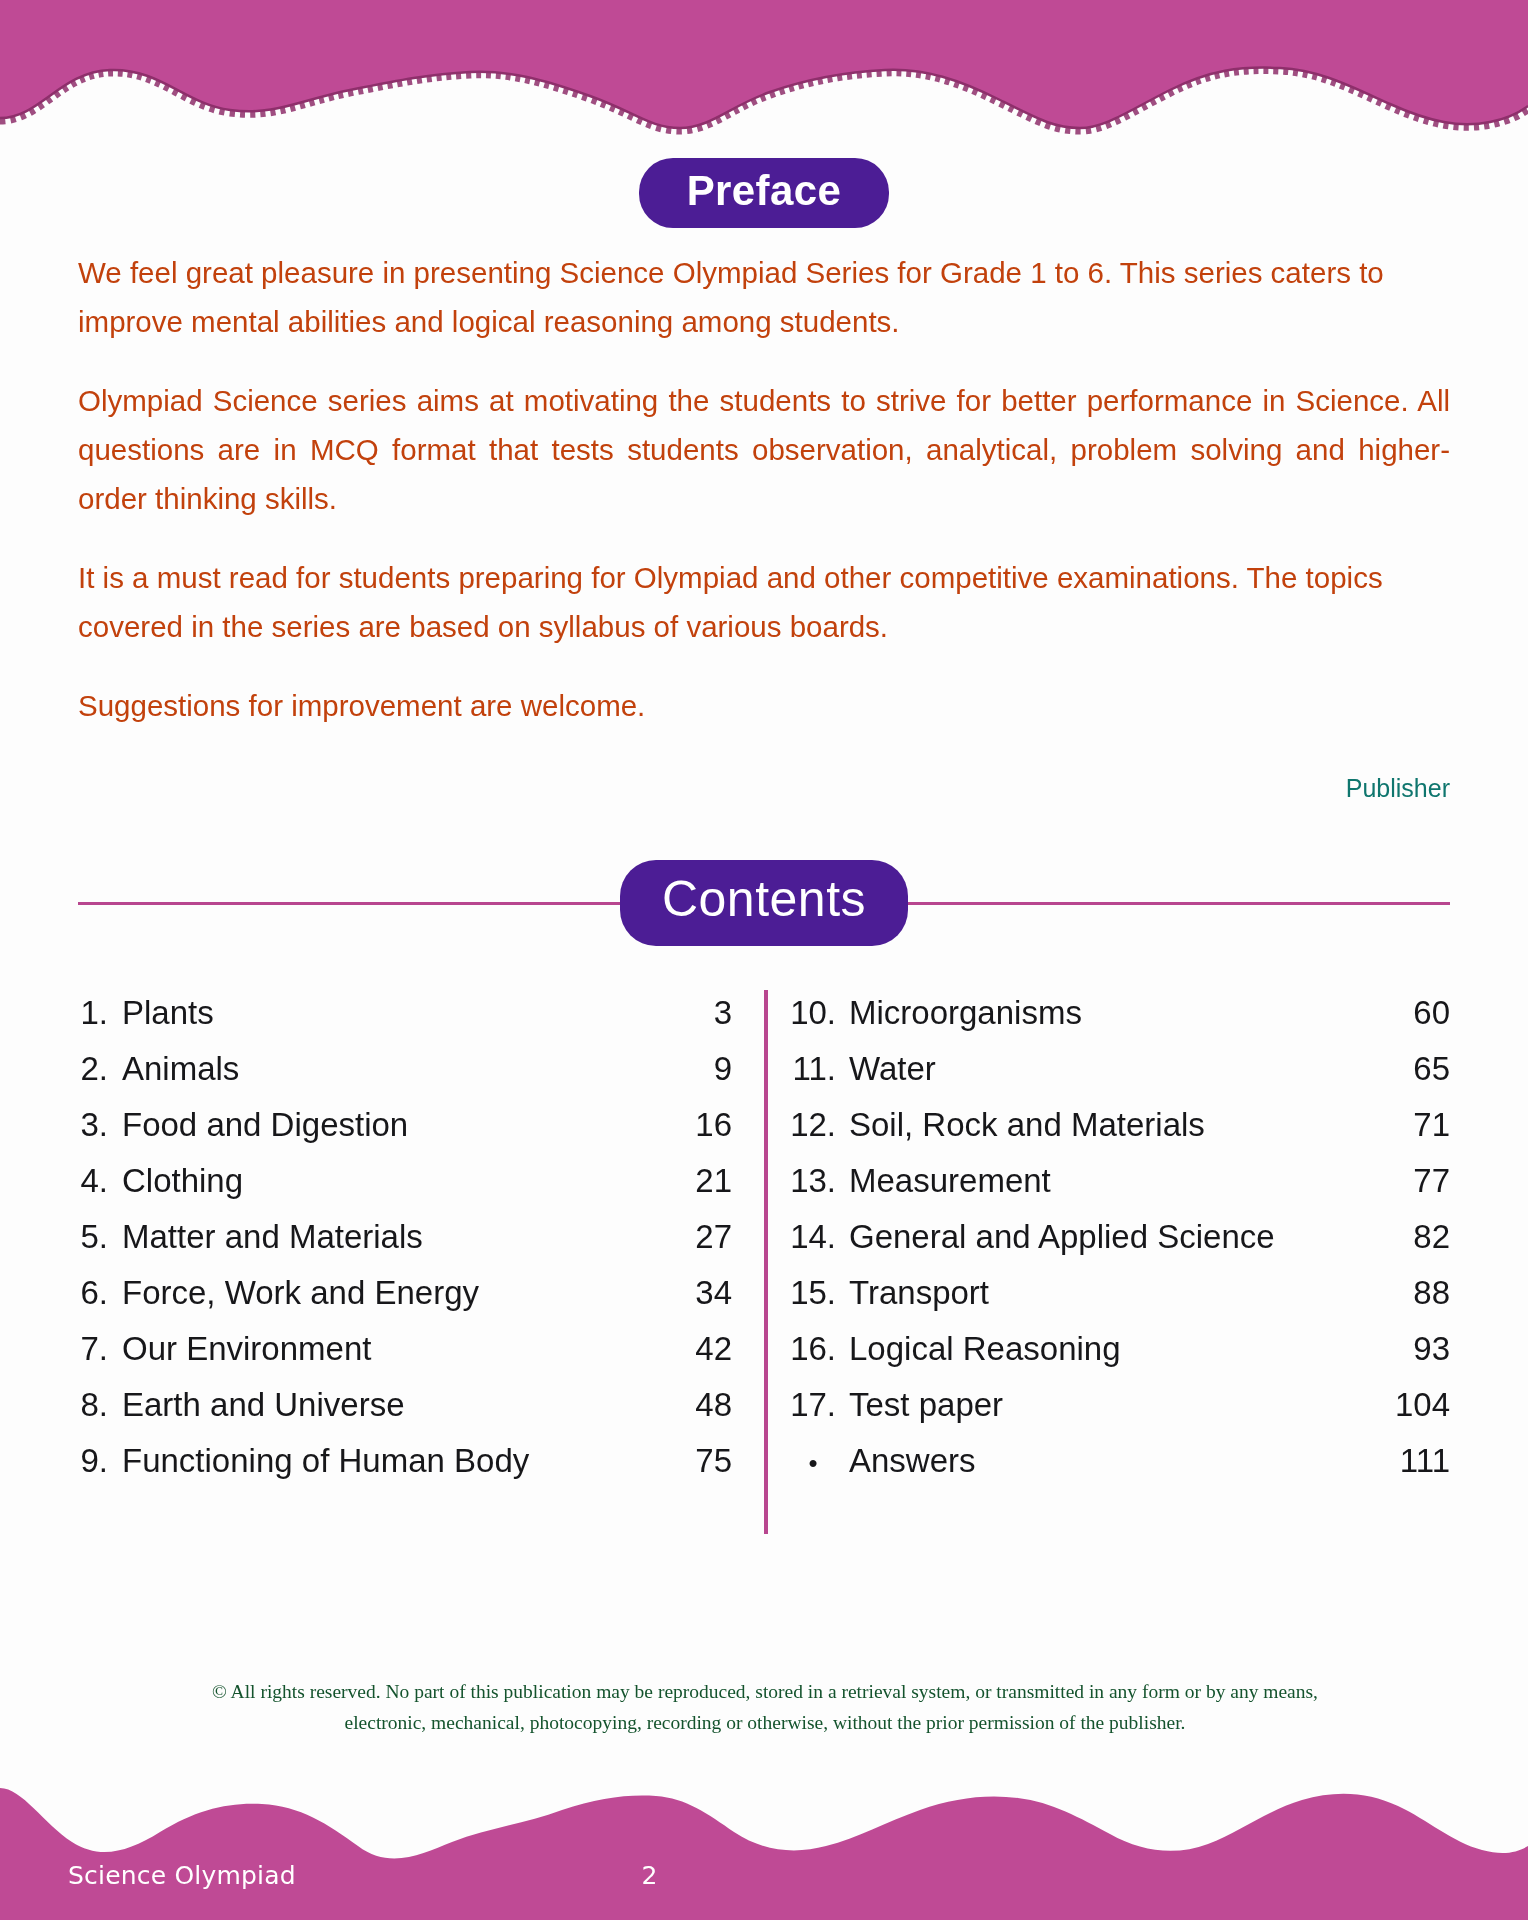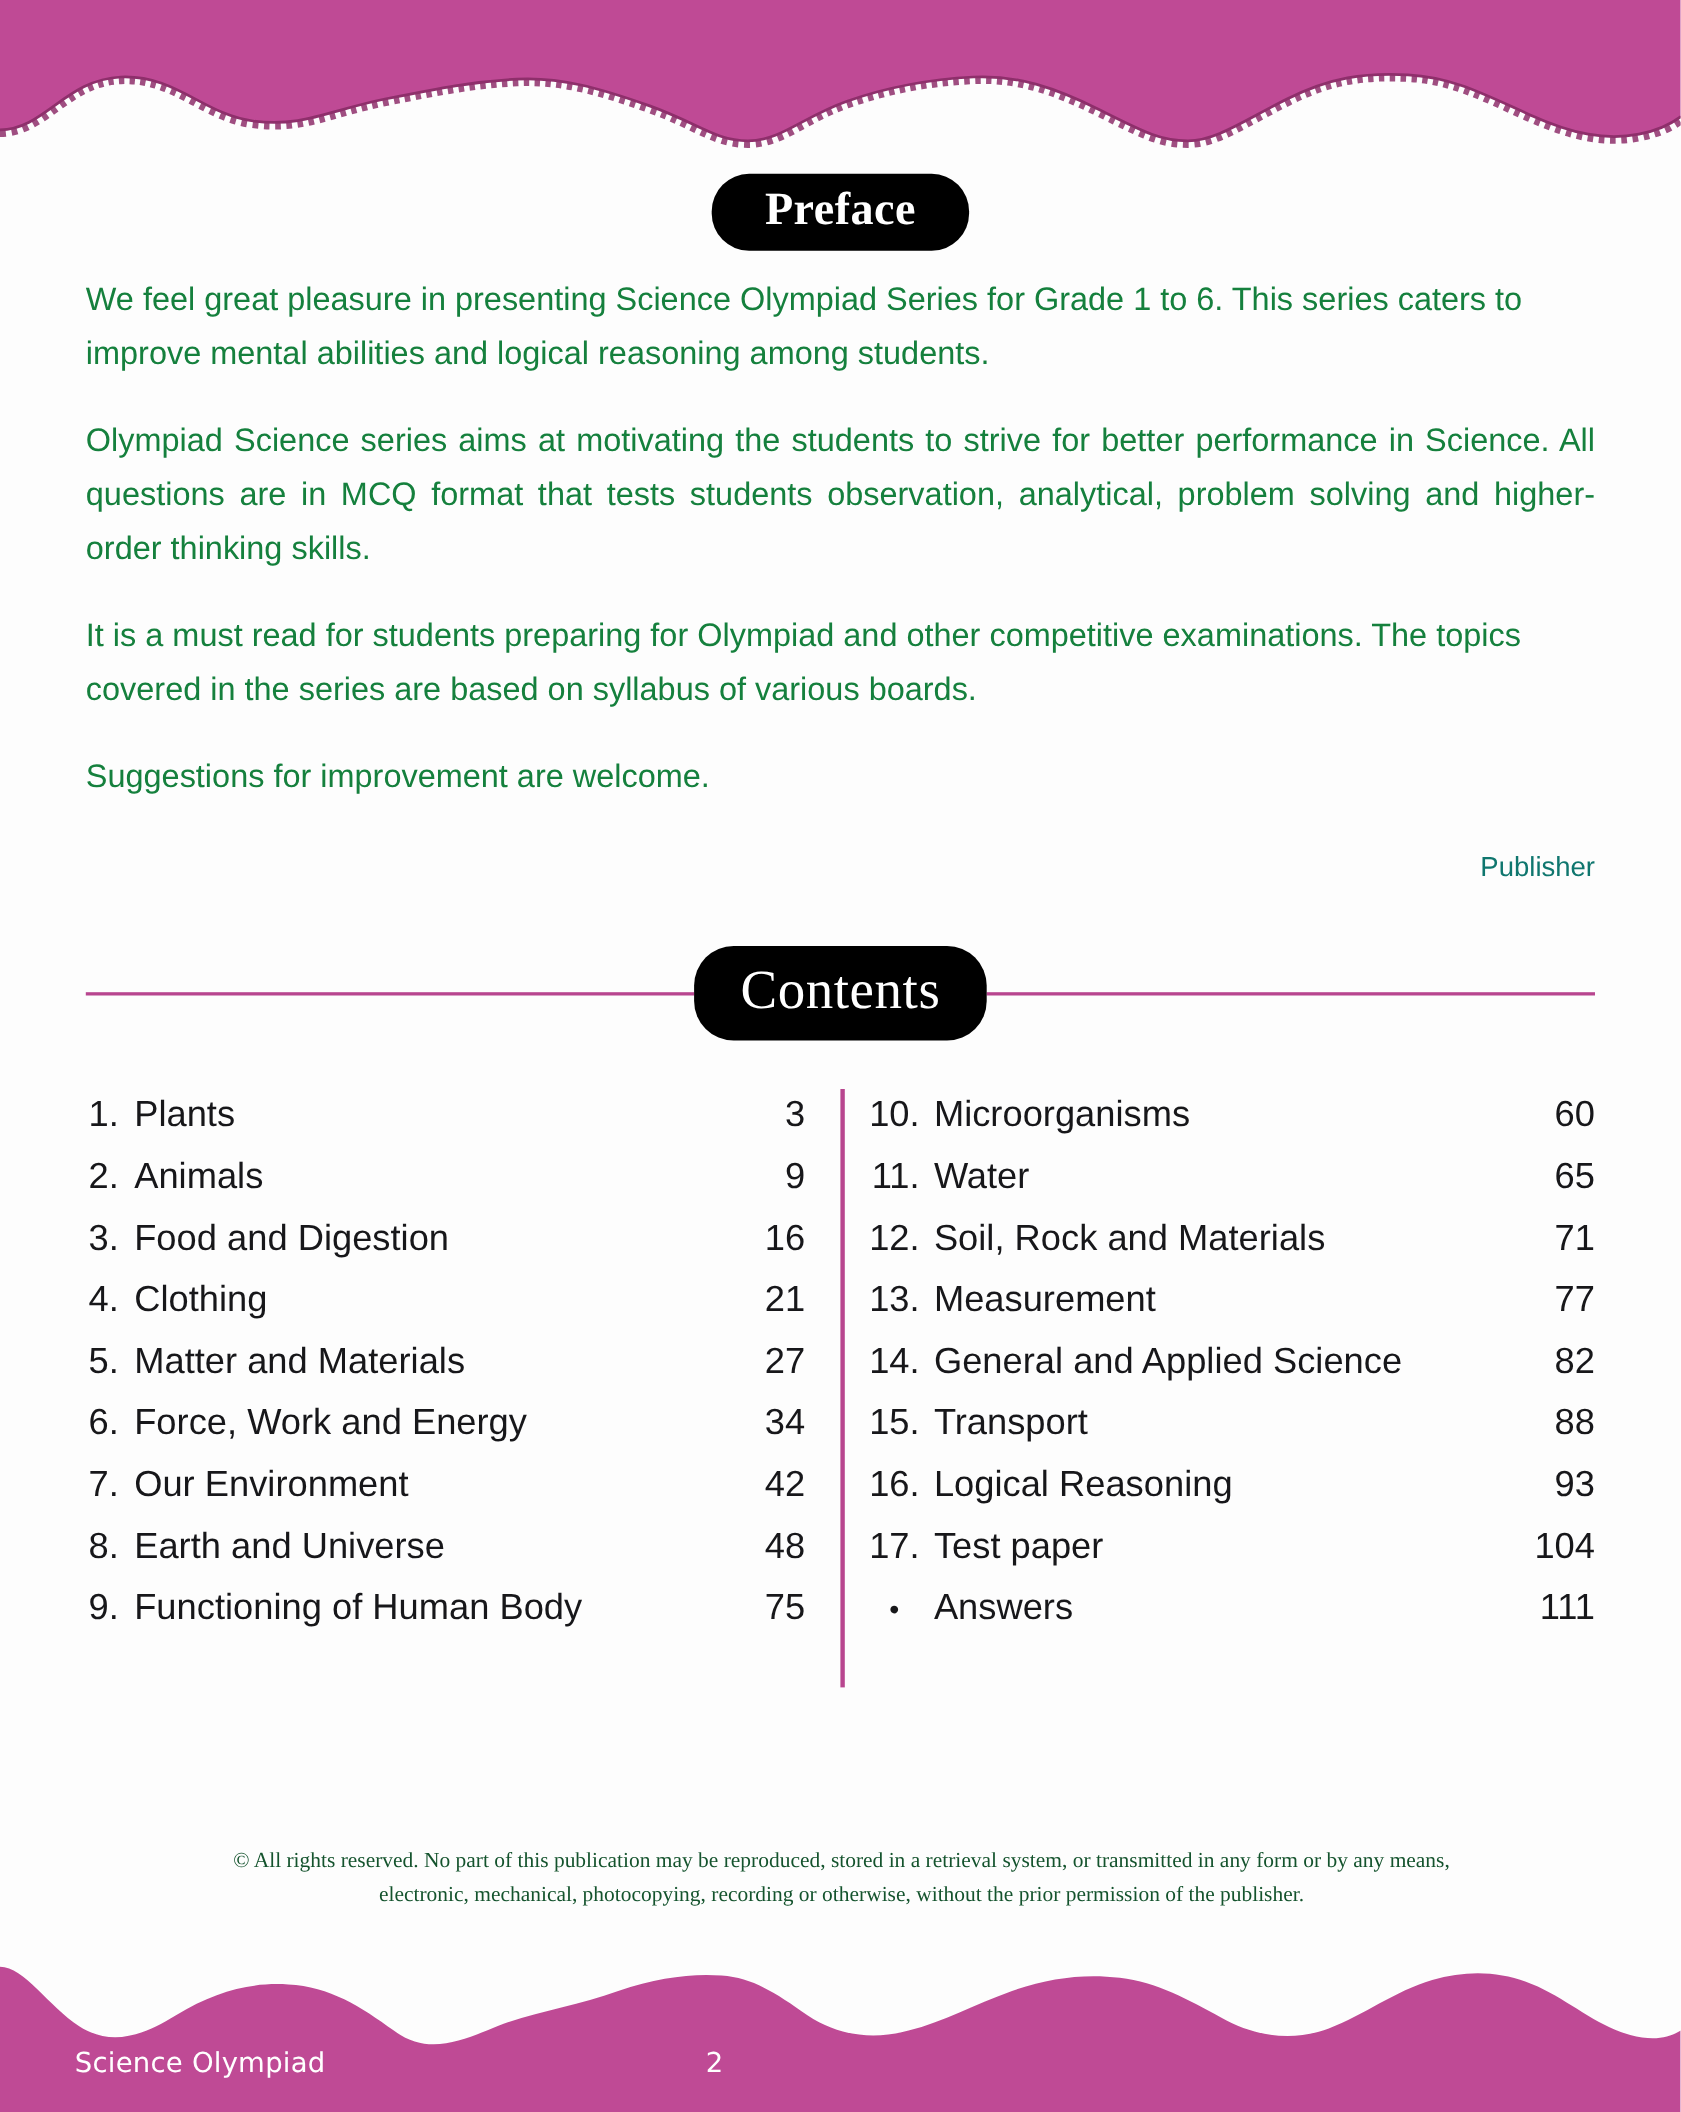--- a/index.html
+++ b/index.html
@@ -68,43 +68,43 @@
 
   
   .preface-badge-row {
     position: absolute;
     top: 158px; left: 0;
     width: 1528px;
     text-align: center;
   }
   .pill {
     display: inline-block;
-    background: #000000;
+    background: #4c1d95;
     color: #ffffff;
     border-radius: 34px;
-    font-family: Liberation Serif, serif;
+    font-family: Liberation Sans, sans-serif;
     font-weight: bold;
   }
   .pill-preface {
     padding: 9px 48px 13px;
     font-size: 42px;
     letter-spacing: .4px;
   }
 
   .body-block {
     position: absolute;
     top: 248px;
     left: 78px;
     width: 1372px;
   }
   .para {
     font-family: "Liberation Sans", sans-serif;
     font-size: 29.5px;
     line-height: 49px;
-    color: #15803d;
+    color: #c2410c;
     margin-bottom: 30px;
     text-align: left;
   }
   .para.justify { text-align: justify; }
   .para.last { margin-bottom: 36px; }
   .signature {
     font-family: "Liberation Sans", sans-serif;
     font-size: 25px;
     line-height: 44px;
     color: #0f766e;

